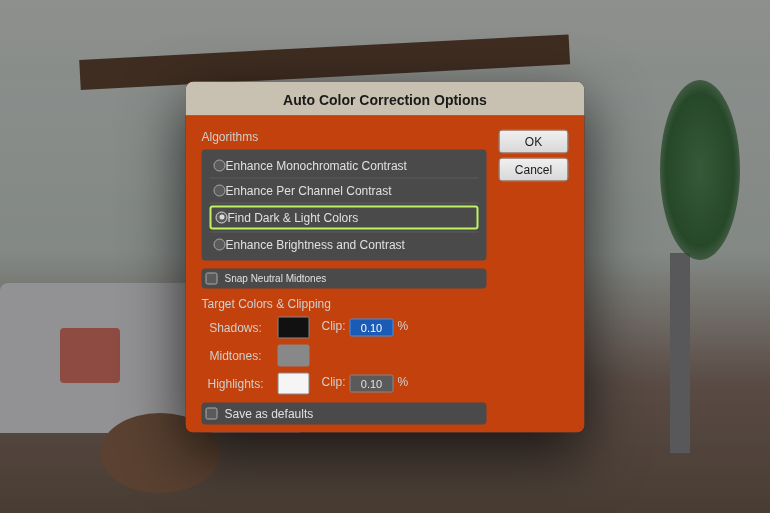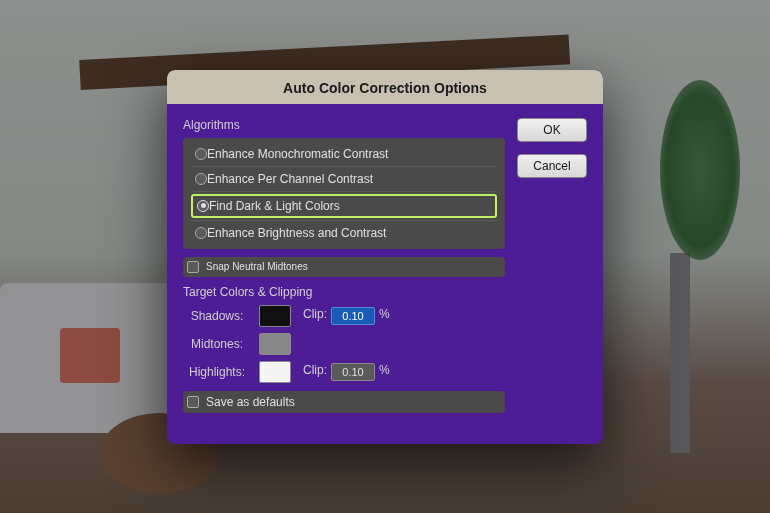--- a/index.html
+++ b/index.html
@@ -88,21 +88,21 @@
       inset: 0;
       background: rgba(30, 30, 35, 0.45);
     }
 
     
     .dialog {
       position: absolute;
       top: 50%;
       left: 50%;
       transform: translate(-50%, -50%);
-      width: 436px;
+      width: 399px;
       background: #3c3c3c;
       border-radius: 8px;
       box-shadow: 0 20px 60px rgba(0,0,0,0.7);
       padding: 0;
       overflow: hidden;
     }
 
     .dialog-title-bar {
       background: #c8c0b0;
       padding: 10px 16px 8px;
@@ -110,34 +110,34 @@
       border-radius: 8px 8px 0 0;
     }
 
     .dialog-title {
       font-size: 14px;
       font-weight: 600;
       color: #1a1a1a;
     }
 
     .dialog-body {
-      background: #4c1d95;
-      padding: 14px 16px 31px;
+      background: #c2410c;
+      padding: 14px 16px 8px;
       display: flex;
       gap: 12px;
     }
 
     .dialog-main {
       flex: 1;
     }
 
     .dialog-buttons {
       display: flex;
       flex-direction: column;
-      gap: 12px;
+      gap: 4px;
       min-width: 70px;
     }
 
     .btn {
       background: linear-gradient(180deg, #f0f0f0 0%, #d8d8d8 100%);
       border: 1px solid #888;
       border-radius: 4px;
       padding: 4px 12px;
       font-size: 12px;
       color: #1a1a1a;

